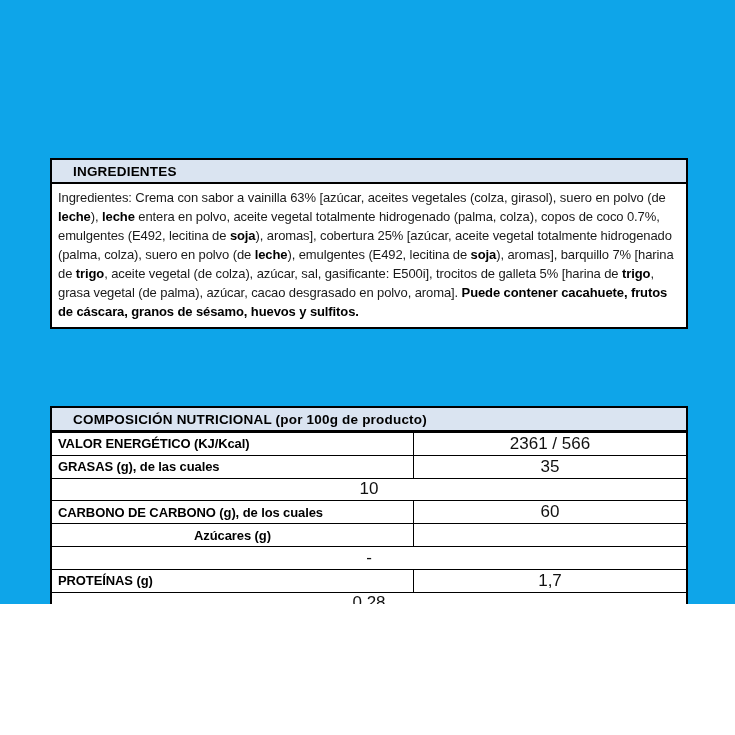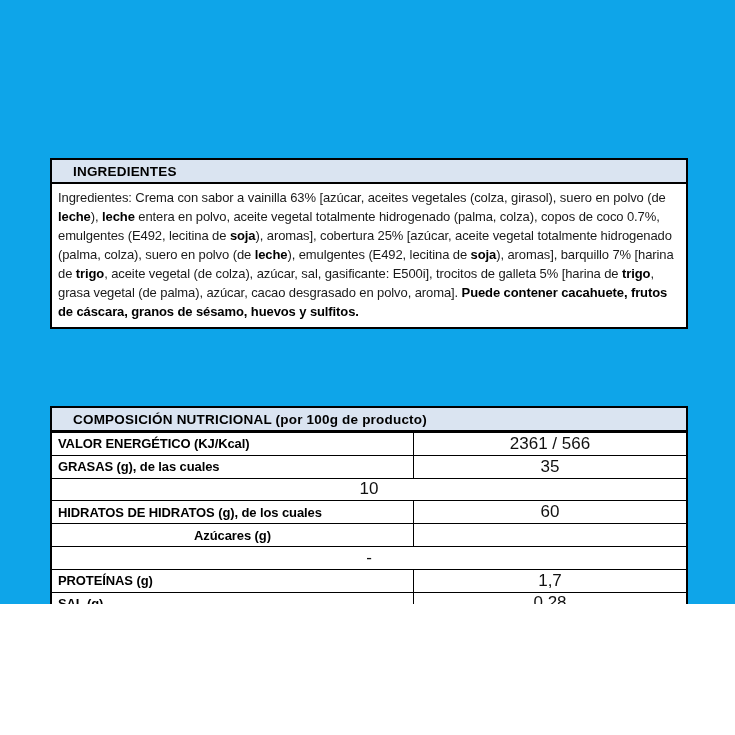--- a/index.html
+++ b/index.html
@@ -101,33 +101,32 @@
           <div class="nvalue">2361 / 566</div>
         </div>
         <div class="nrow">
           <div class="nlabel">GRASAS (g), de las cuales</div>
           <div class="nvalue">35</div>
         </div>
         <div class="nrow">
           <div class="nvalue">10</div>
         </div>
         <div class="nrow">
-          <div class="nlabel">HIDRATOS DE HIDRATOS (g), de los cuales</div>
+          <div class="nlabel">CARBONO DE CARBONO (g), de los cuales</div>
           <div class="nvalue">60</div>
         </div>
         <div class="nrow">
           <div class="nlabel centered">Azúcares (g)</div>
         </div>
         <div class="nrow">
           <div class="nvalue">-</div>
         </div>
         <div class="nrow">
           <div class="nlabel">PROTEÍNAS (g)</div>
           <div class="nvalue">1,7</div>
         </div>
         <div class="nrow">
-          <div class="nlabel">SAL (g)</div>
           <div class="nvalue">0,28</div>
         </div>
       </div>
   </section>
 
 </div>
 
 </body></html>

